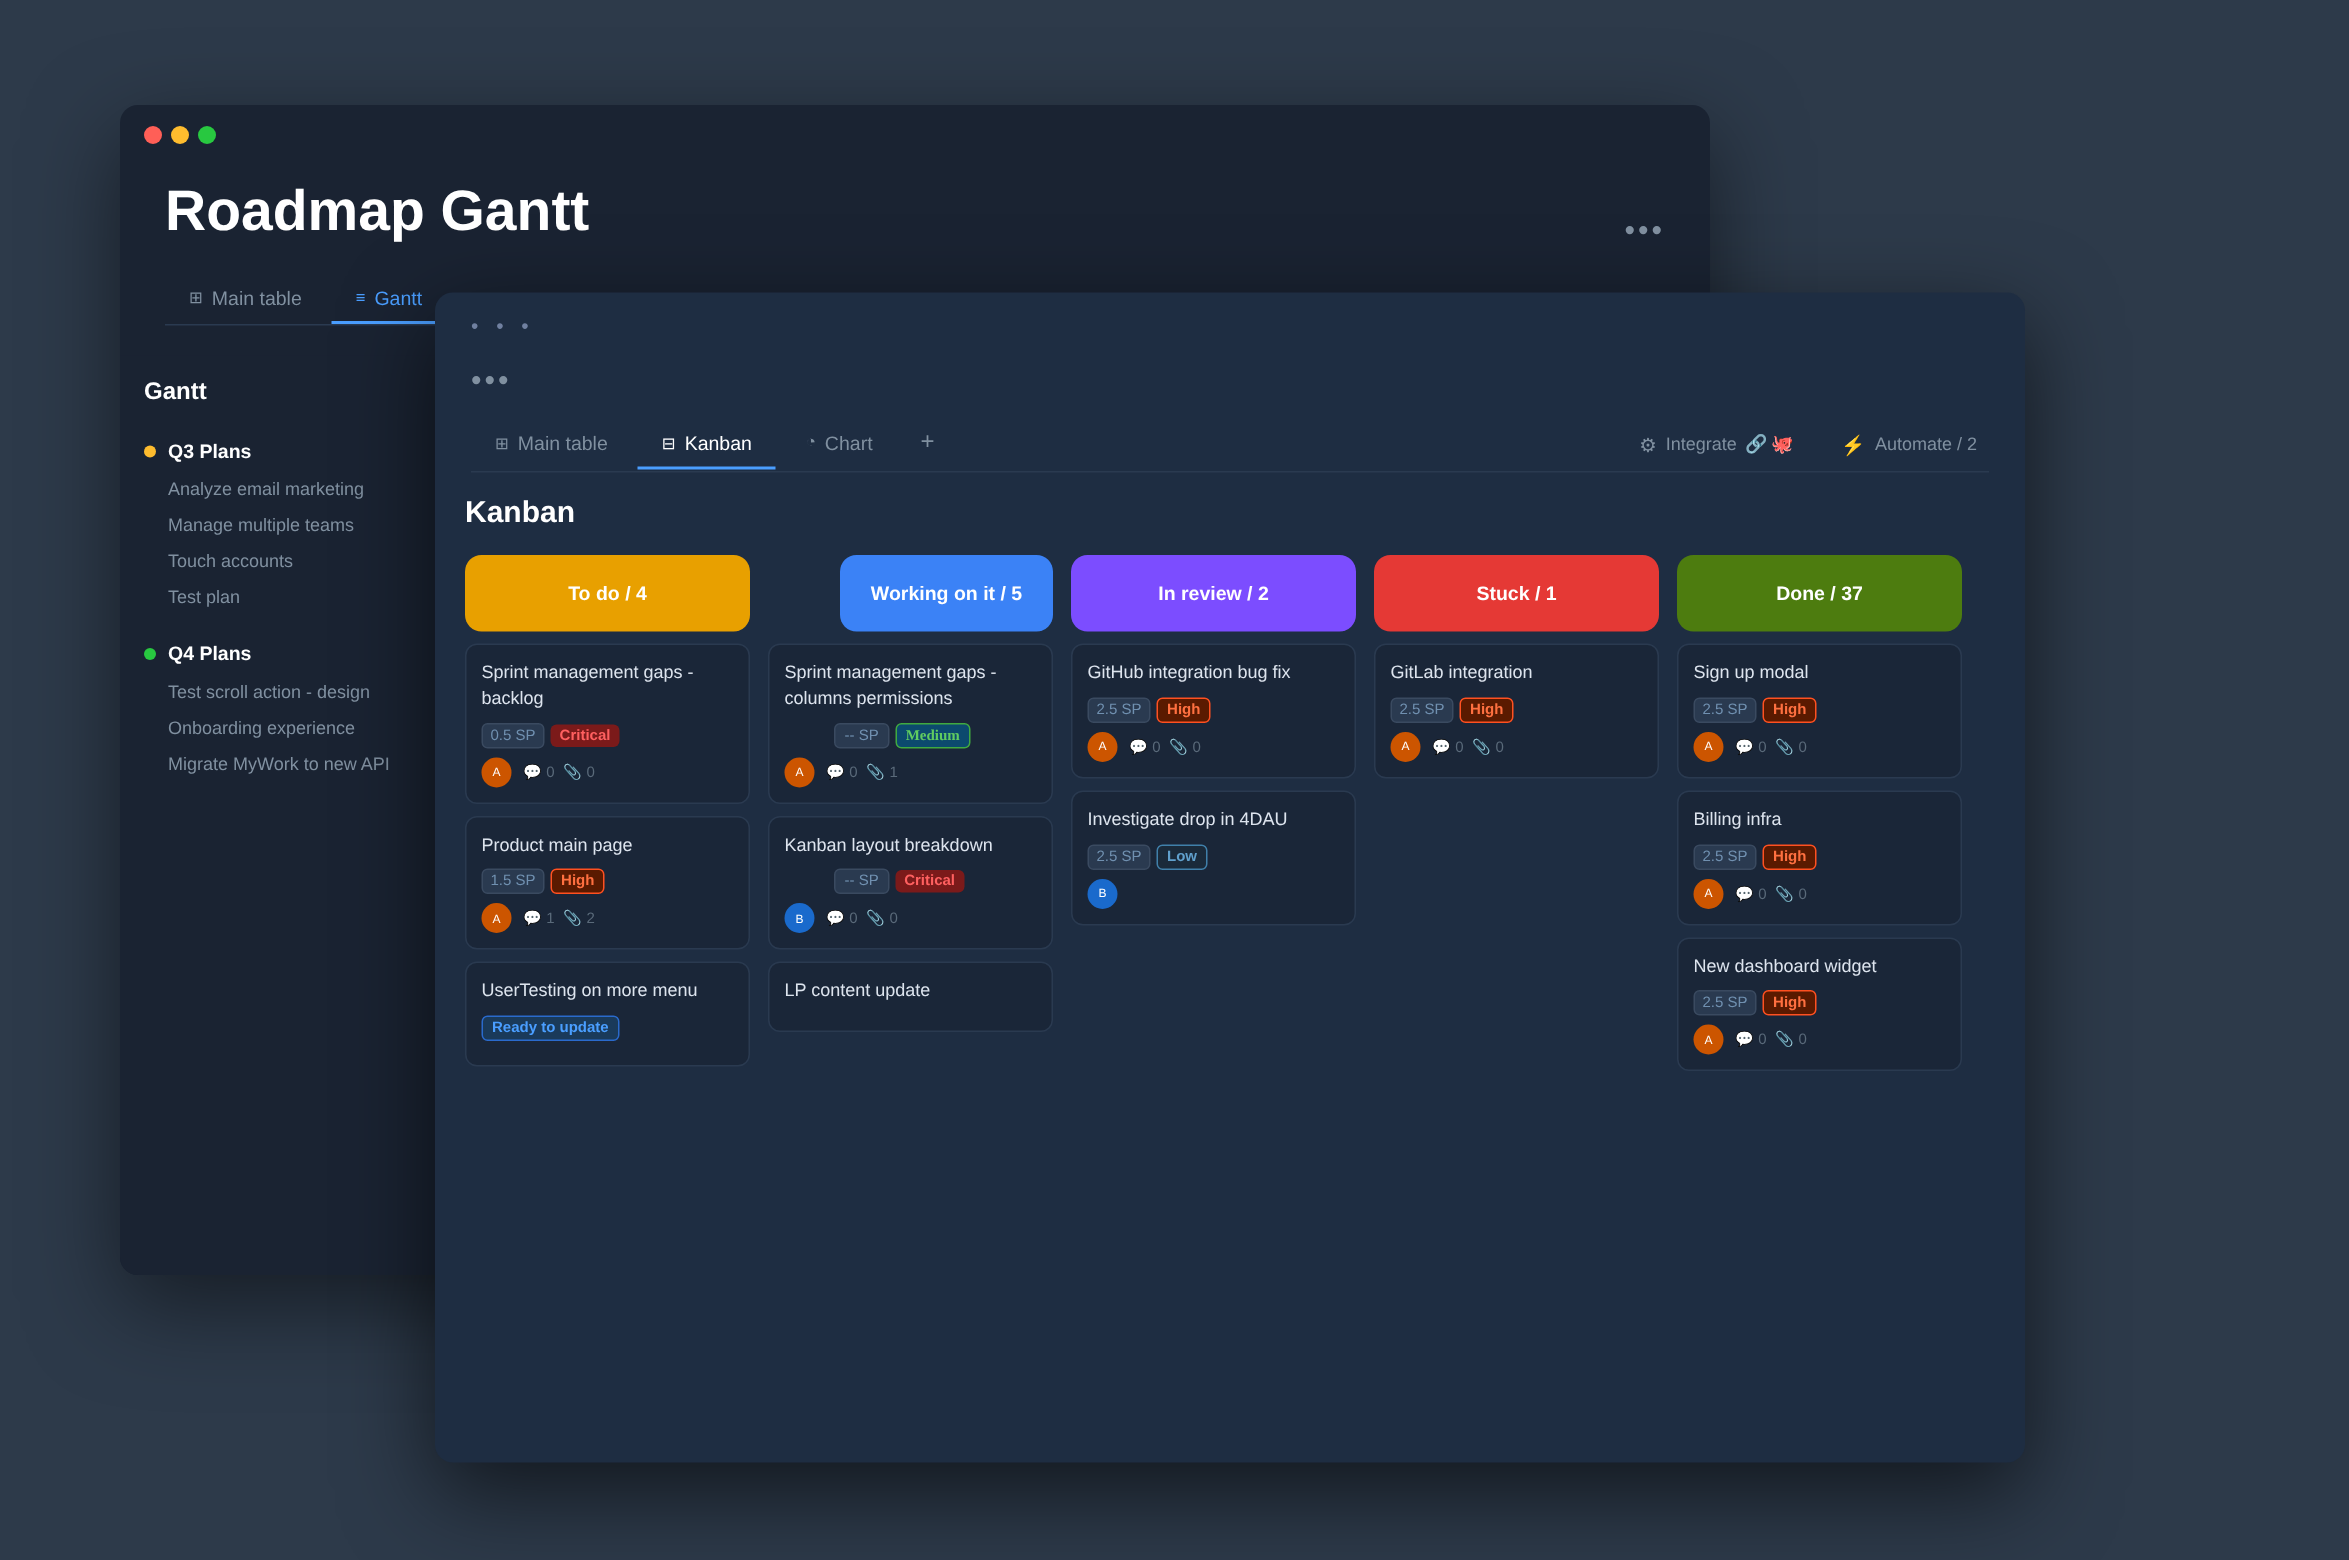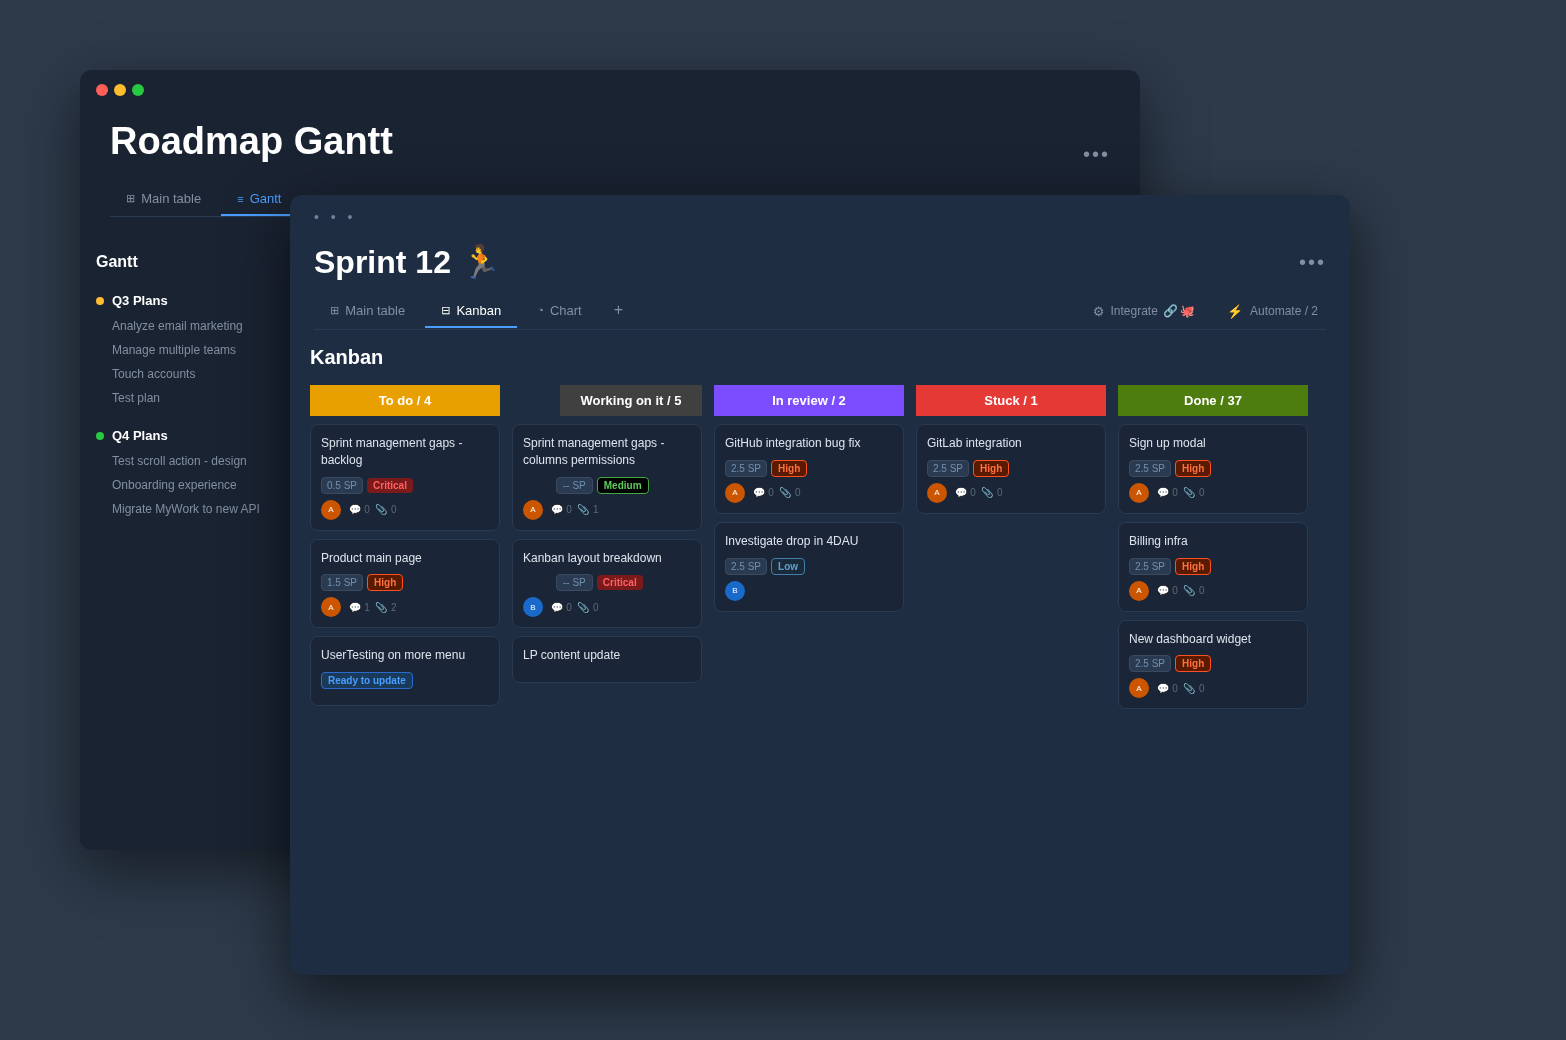--- a/index.html
+++ b/index.html
@@ -219,29 +219,29 @@
       overflow: hidden;
     }
     .kanban-col {
       width: 190px;
       flex-shrink: 0;
       display: flex;
       flex-direction: column;
       gap: 8px;
     }
     .col-header {
-      padding: 8px 12px;
-      border-radius: 0;
+      padding: 18px 12px;
+      border-radius: 11px;
       font-size: 13px;
       font-weight: 700;
       color: #ffffff;
       text-align: center;
     }
     .col-todo { background: #e8a000; }
-    .col-working { background: #404040; margin-left: 48px; }
+    .col-working { background: #3b82f6; margin-left: 48px; }
     .col-review { background: #7c4dff; }
     .col-stuck { background: #e53935; }
     .col-done { background: #4d7c0f; }
 
     .kanban-card {
       background: #1a2638;
       border-radius: 8px;
       padding: 10px;
       border: 1px solid #2a3a50;
     }
@@ -260,21 +260,21 @@
       flex-wrap: wrap;
     }
     .tag {
       padding: 2px 6px;
       border-radius: 4px;
       font-size: 10px;
       font-weight: 600;
     }
     .tag-critical { background: #7b1a1a; color: #ff6060; }
     .tag-high { background: #5a1a00; color: #ff7040; border: 1px solid #ff5020; }
-    .tag-medium { background: #000000; color: #60cc60; border: 1px solid #40aa40; }
+    .tag-medium { background: #0c4a6e; color: #60cc60; border: 1px solid #40aa40; font-family: Liberation Serif, serif; }
     .tag-low { background: #1a2a3a; color: #60a0cc; border: 1px solid #4080aa; }
     .tag-ready { background: #1a3a5a; color: #4a9eff; border: 1px solid #2a6acc; }
 
     .card-footer {
       display: flex;
       align-items: center;
       gap: 8px;
       margin-top: 4px;
     }
     .avatar {
@@ -382,24 +382,20 @@
 
 <div class="window-front">
   <div style="display:flex; align-items:center; justify-content:space-between; padding:14px 24px 0;">
     <div class="traffic-lights" style="padding:0;">
       <span style="color:#7080a0; font-size:14px; letter-spacing:4px;">• • •</span>
     </div>
   </div>
 
   <div class="front-header">
     <div class="front-title-row">
-      <div class="front-title">
-        <span>Sprint 12</span>
-        <span>🏃</span>
-      </div>
       <div class="front-more">•••</div>
     </div>
 
     <div class="front-tabs">
       <div class="front-tab">
         <span class="tab-icon">⊞</span>
         <span>Main table</span>
       </div>
       <div class="front-tab active">
         <span class="tab-icon">⊟</span>

